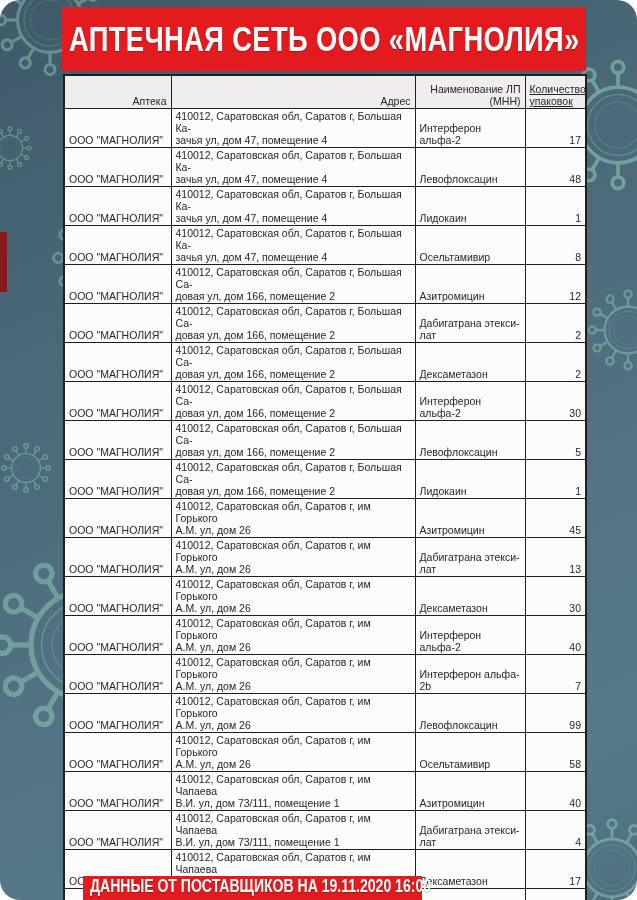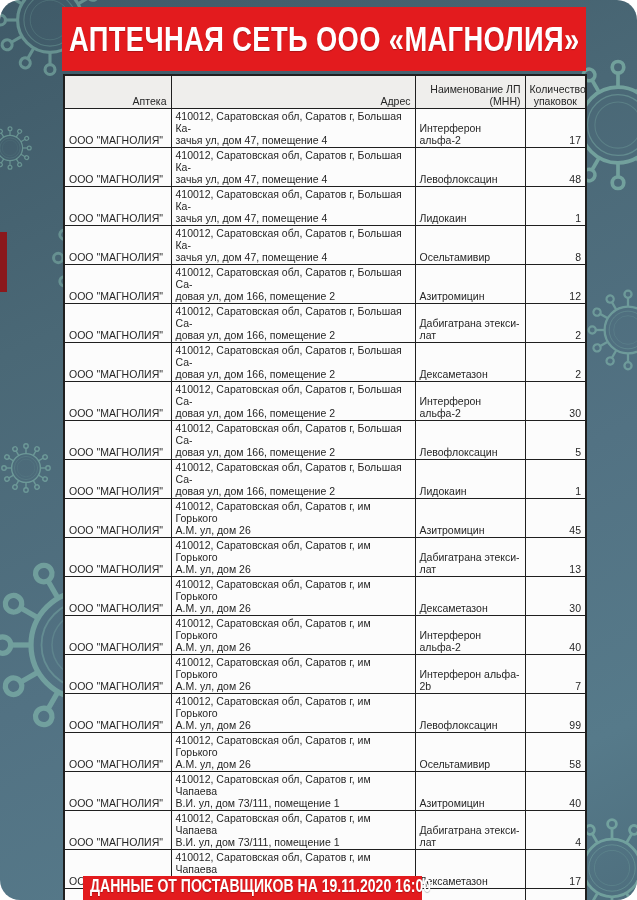--- a/index.html
+++ b/index.html
@@ -24,21 +24,21 @@
   }
 
   table.grid{
     position:absolute; left:63px; top:74px; width:522px; z-index:2;
     border-collapse:collapse; table-layout:fixed;
     background:#fcfcfc; font-size:10.5px; line-height:12px; color:#262626;
     border:2px solid #1f1f1f;
   }
   .grid th,.grid td{border:1px solid #1f1f1f; vertical-align:bottom; padding:1px 4px; overflow:hidden;}
   .grid thead th{background:#efeeec; font-weight:normal; text-align:right; height:30px;}
-  .grid th.num{text-align:center;}
+  .grid th.num{text-align:left;text-decoration:underline;}
   .grid tbody tr{height:26px;}
   .grid td.qty{text-align:right;margin-left:36px;}
   .pre{white-space:pre-line;}
 
   .footer-banner{
     position:absolute; left:83px; top:876px; width:339px; height:24px;
     background:#e31b1e; z-index:2;
     display:flex; align-items:flex-start;
   }
   .footer-banner .txt{

